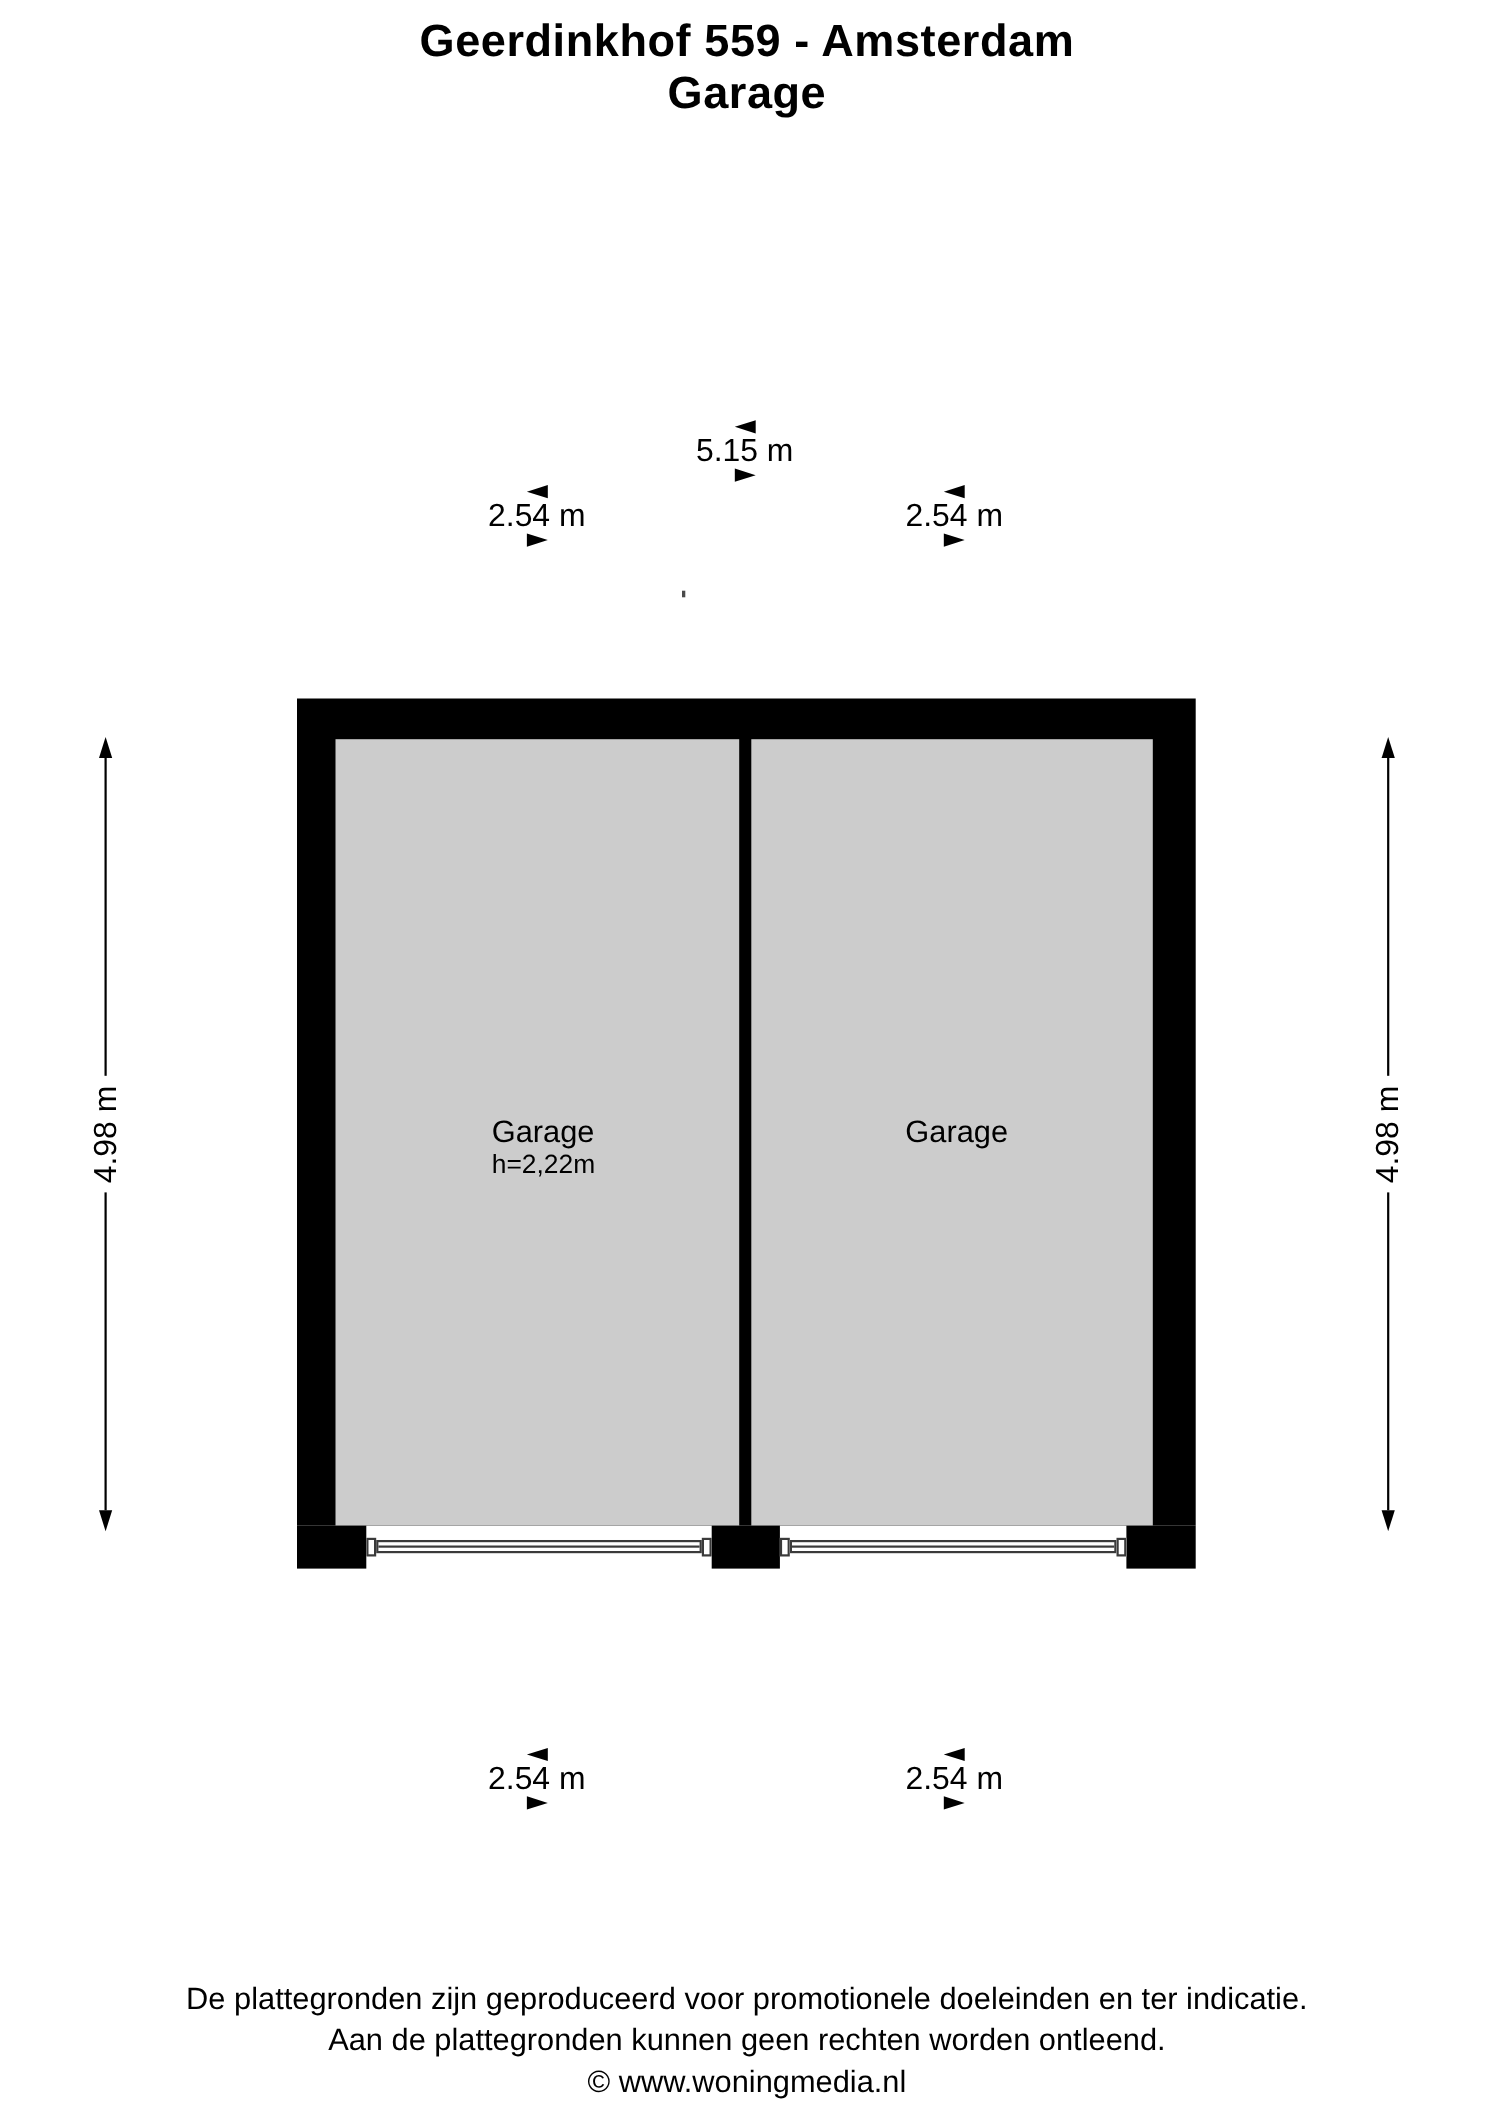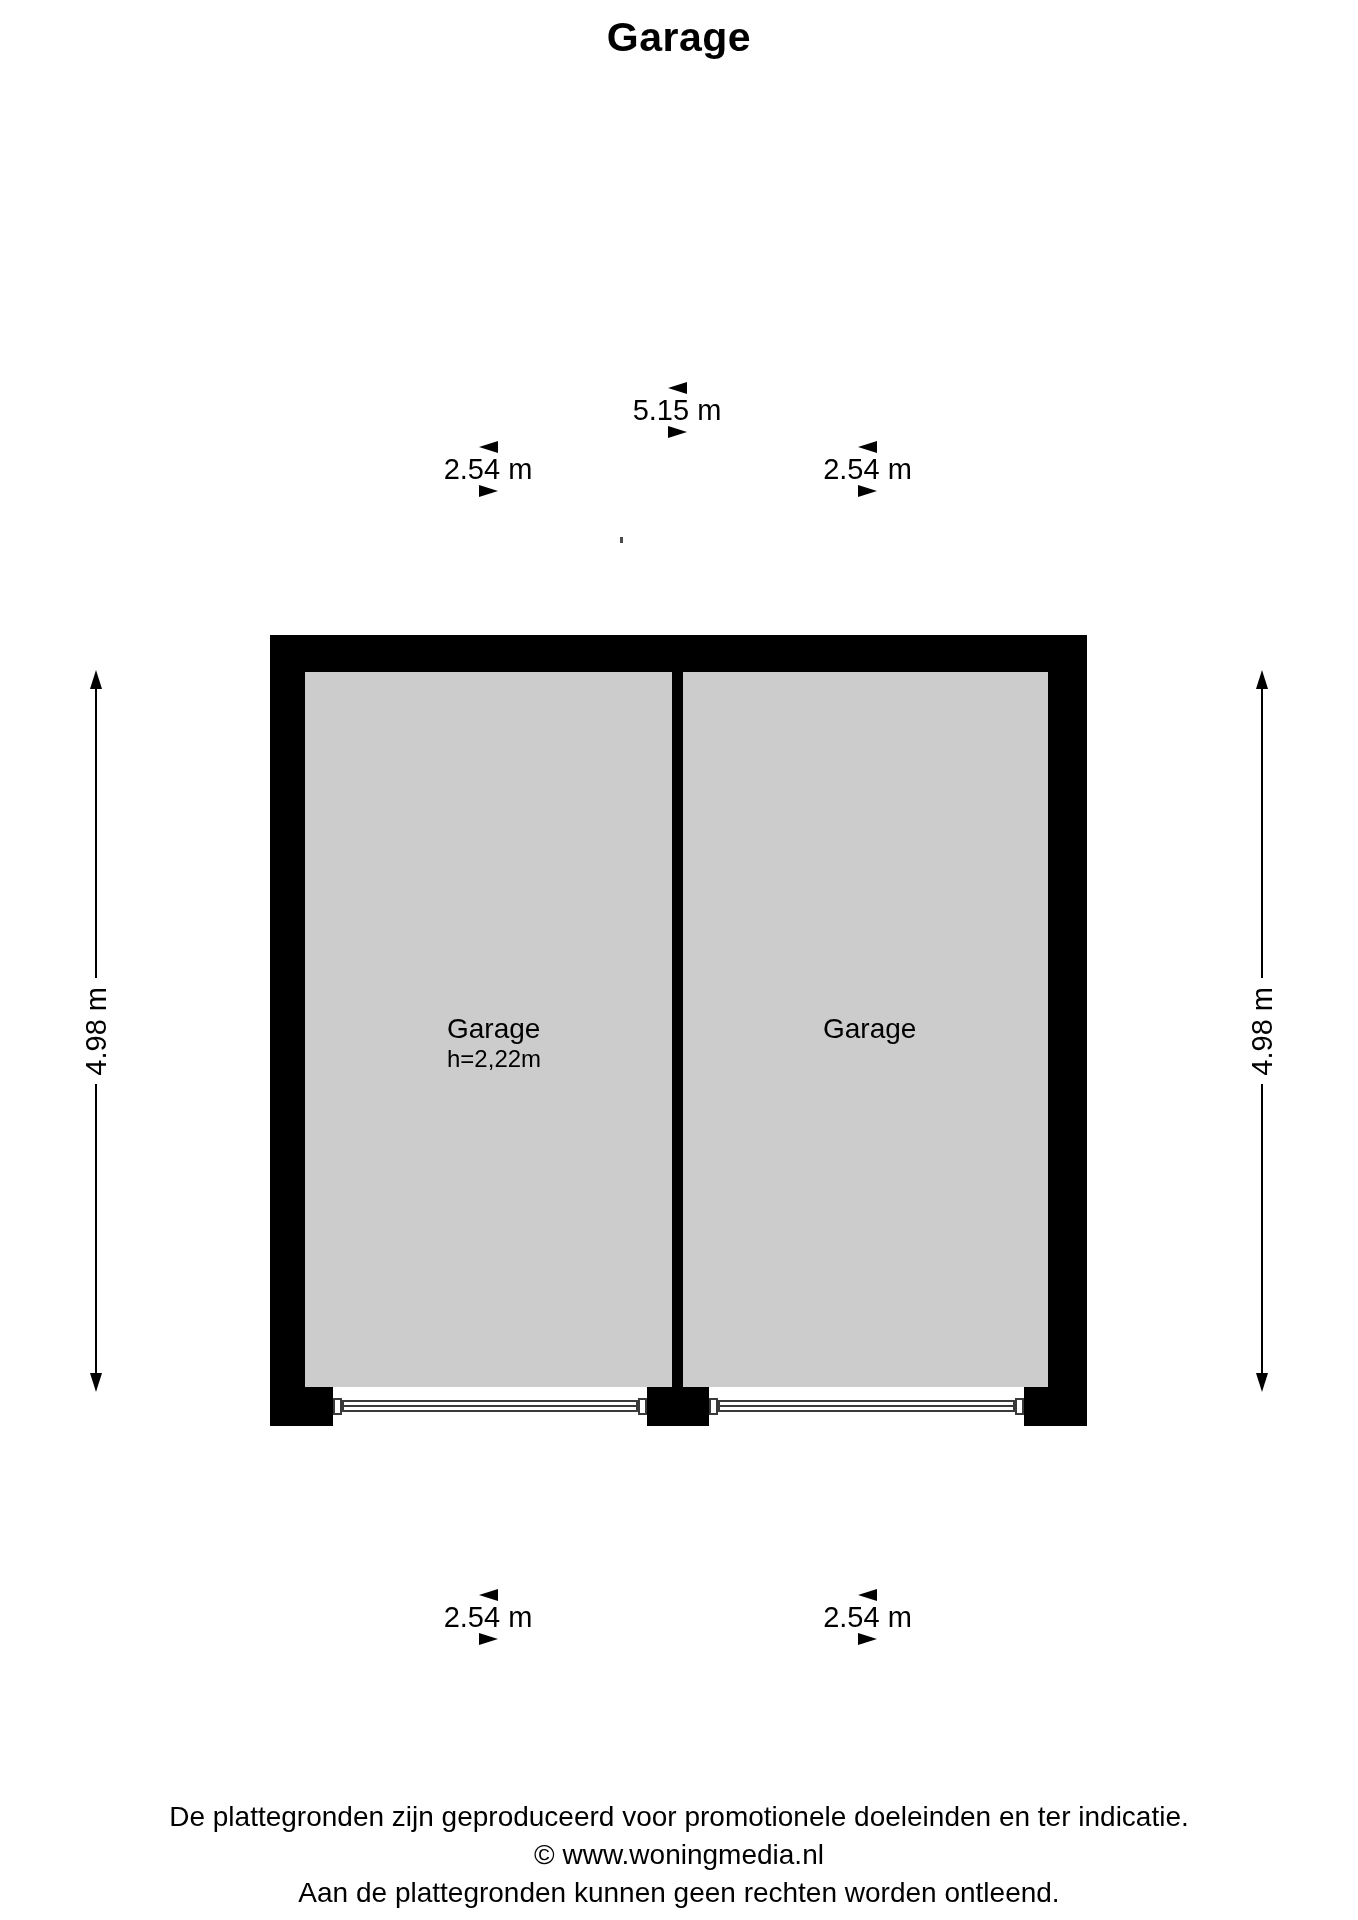--- a/index.html
+++ b/index.html
@@ -94,20 +94,21 @@
     position:absolute; left:0; top:1798px; width:100%;
     text-align:center; font-size:28px; line-height:38px;
   }
 </style>
 </head>
 <body>
 
 <div class="canvas">
 
   <div class="title">
+    <div>Geerdinkhof 559 - Amsterdam</div>
     <div>Garage</div>
   </div>
 
   <div class="hdim" style="left:306px; top:382px; width:742px;">
     <span class="ah ah-l"></span>
     <span class="ln"></span>
     <span class="lbl">5.15 m</span>
     <span class="ln"></span>
     <span class="ah ah-r"></span>
   </div>
@@ -180,17 +181,17 @@
   <div class="hdim" style="left:687px; top:1589px; width:361px;">
     <span class="ah ah-l"></span>
     <span class="ln"></span>
     <span class="lbl">2.54 m</span>
     <span class="ln"></span>
     <span class="ah ah-r"></span>
   </div>
 
   <div class="footer">
     <div>De plattegronden zijn geproduceerd voor promotionele doeleinden en ter indicatie.</div>
+    <div>Aan de plattegronden kunnen geen rechten worden ontleend.</div>
     <div>© www.woningmedia.nl</div>
-    <div>Aan de plattegronden kunnen geen rechten worden ontleend.</div>
   </div>
 
 </div>
 
 </body></html>

